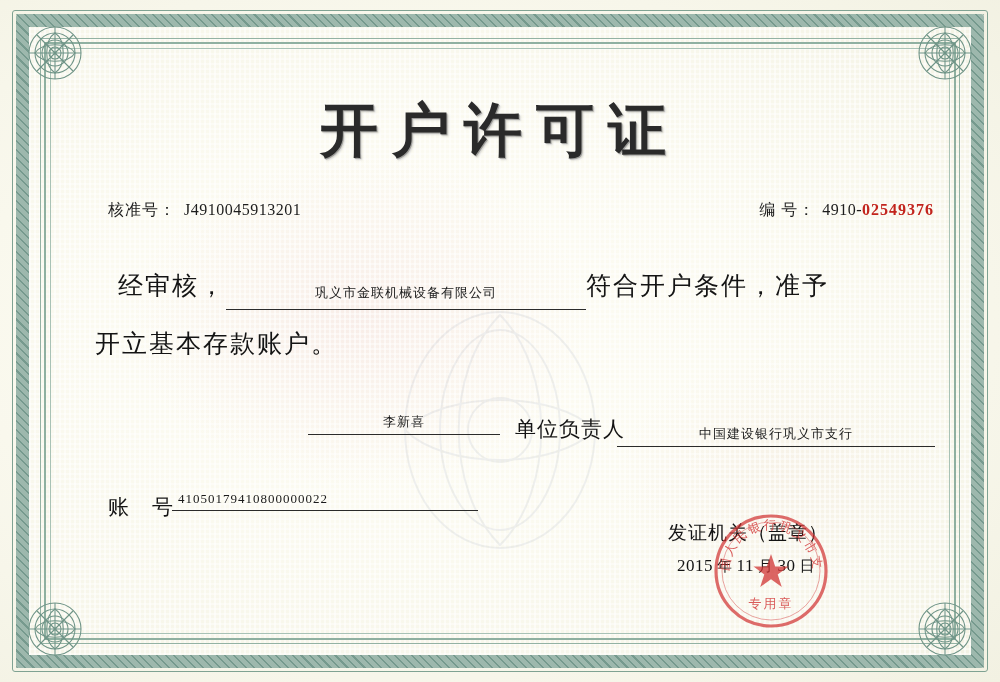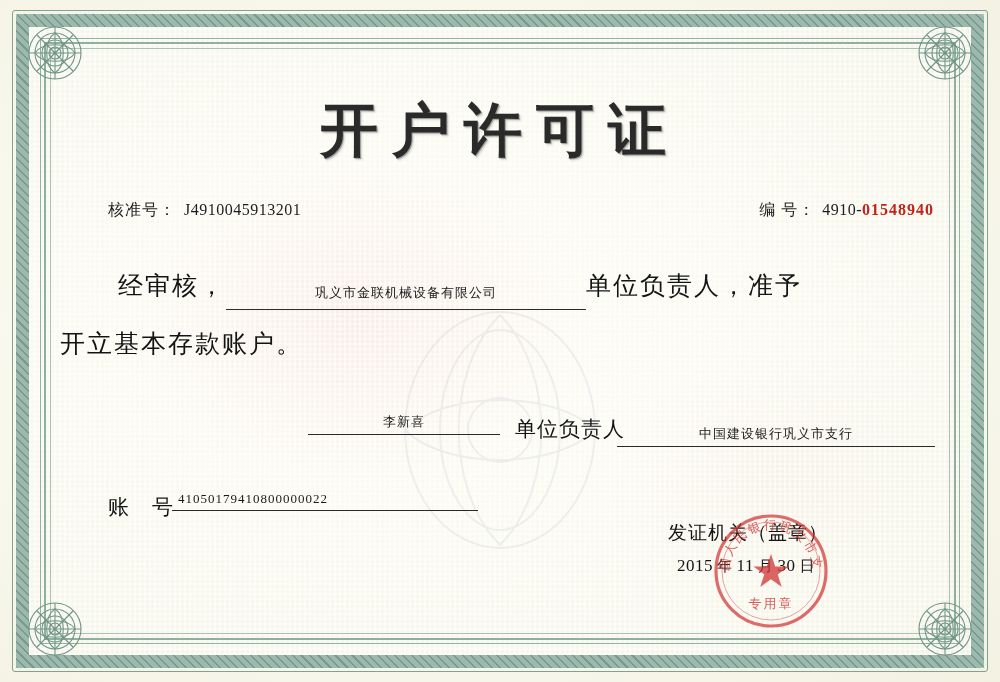--- a/index.html
+++ b/index.html
@@ -187,21 +187,21 @@
     vertical-align: bottom;
     border-bottom: 1.5px solid #2b2b2b;
     font-size: 13px;
     letter-spacing: 1px;
     padding-bottom: 3px;
     color: #1a1a1a;
     font-family: "Liberation Serif", serif;
   }
   .fill-company { width: 360px; }
 
-  .line2 { margin-top: 10px; }
+  .line2 { margin-top: 10px; margin-left: 35px; }
 
   .row-rep {
     position: relative;
     margin-top: 46px;
     height: 34px;
     font-size: 21px;
     color: #141414;
     letter-spacing: 1px;
   }
   .rep-label { position: absolute; left: 48px; top: 2px; white-space: nowrap; }
@@ -345,26 +345,26 @@
 
   <div class="content">
 
     <div class="title">开户许可证</div>
 
     <div class="row-codes">
       <div class="approval">
         <span class="lbl">核准号：</span><span class="val">J4910045913201</span>
       </div>
       <div class="serial">
-        <span class="lbl">编  号：</span><span class="prefix">4910-</span><span class="num">01548940</span>
+        <span class="lbl">编  号：</span><span class="prefix">4910-</span><span class="num">02549376</span>
       </div>
     </div>
 
     <div class="para">
-      <span class="indent"></span><span>经审核，</span><span class="fill fill-company">巩义市金联机械设备有限公司</span><span>单位负责人，准予</span>
+      <span class="indent"></span><span>经审核，</span><span class="fill fill-company">巩义市金联机械设备有限公司</span><span>符合开户条件，准予</span>
       <div class="line2">开立基本存款账户。</div>
     </div>
 
     <div class="row-rep">
       <span class="fill fill-rep">李新喜</span>
       <span class="bank-label">单位负责人</span>
       <span class="fill fill-bank">中国建设银行巩义市支行</span>
     </div>
 
     <div class="row-acct">

